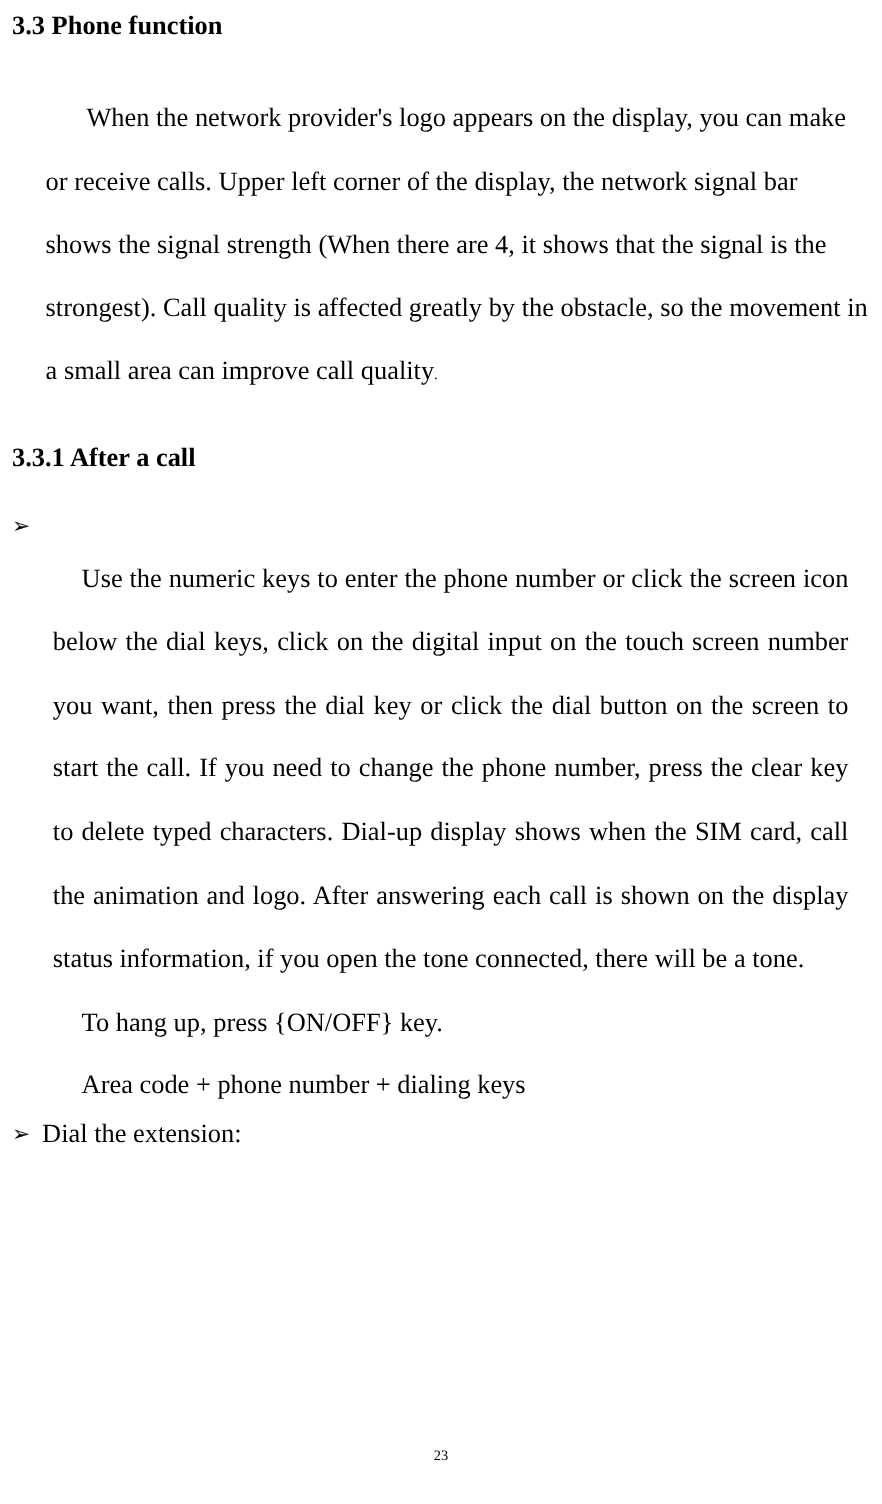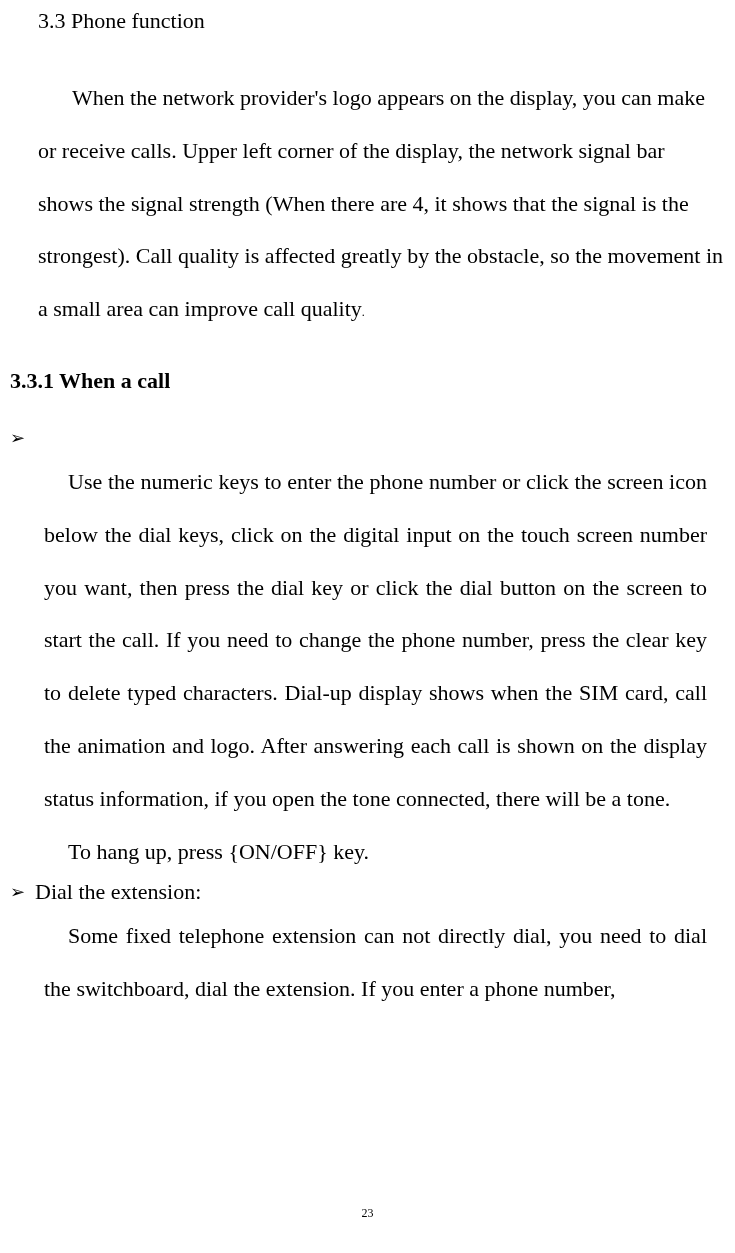--- a/index.html
+++ b/index.html
@@ -11,23 +11,22 @@
       width: 735px;
       height: 1253px;
       background: #ffffff;
       font-family: "Times New Roman", Times, serif;
       color: #000000;
       padding: 8px 10px 0 10px;
       position: relative;
     }
     .section-heading {
       font-size: 22px;
-      font-weight: normal;
+      font-weight: bold;
       margin-bottom: 38px;
-      margin-left: 28px;
     }
     .intro-paragraph {
       font-size: 22px;
       line-height: 2.4;
       text-indent: 34px;
       margin-bottom: 32px;
       margin-left: 28px;
     }
     .subsection-heading {
       font-size: 22px;
@@ -81,31 +80,31 @@
   </style>
 </head>
 <body>
 
 <div class="section-heading">3.3 Phone function</div>
 
 <div class="intro-paragraph">
   <span>When the network provider's logo appears on the display, you can make or receive calls. Upper left corner of the display, the network signal bar shows the signal strength (When there are 4, it shows that the signal is the strongest). Call quality is affected greatly by the obstacle, so the movement in a small area can improve call quality</span><span class="small-period">.</span>
 </div>
 
-<div class="subsection-heading">3.3.1 When a call</div>
+<div class="subsection-heading">3.3.1 After a call</div>
 
 <div class="bullet-section">
   <div class="bullet-item">
     <span class="bullet-arrow">➢</span>
   </div>
   <div class="bullet-body">Use the numeric keys to enter the phone number or click the screen icon below the dial keys, click on the digital input on the touch screen number you want, then press the dial key or click the dial button on the screen to start the call. If you need to change the phone number, press the clear key to delete typed characters. Dial-up display shows when the SIM card, call the animation and logo. After answering each call is shown on the display status information, if you open the tone connected, there will be a tone.</div>
   <div class="bullet-body-line">To hang up, press {ON/OFF} key.</div>
+  <div class="bullet-body-line">Area code + phone number + dialing keys</div>
 </div>
 
 <div class="bullet-section">
   <div class="bullet-item">
     <span class="bullet-arrow">➢</span>
     <span class="bullet-label">Dial the extension:</span>
   </div>
-  <div class="bullet-body">Some fixed telephone extension can not directly dial, you need to dial the switchboard, dial the extension. If you enter a phone number,</div>
 </div>
 
 <div class="page-number">23</div>
 
 </body></html>

